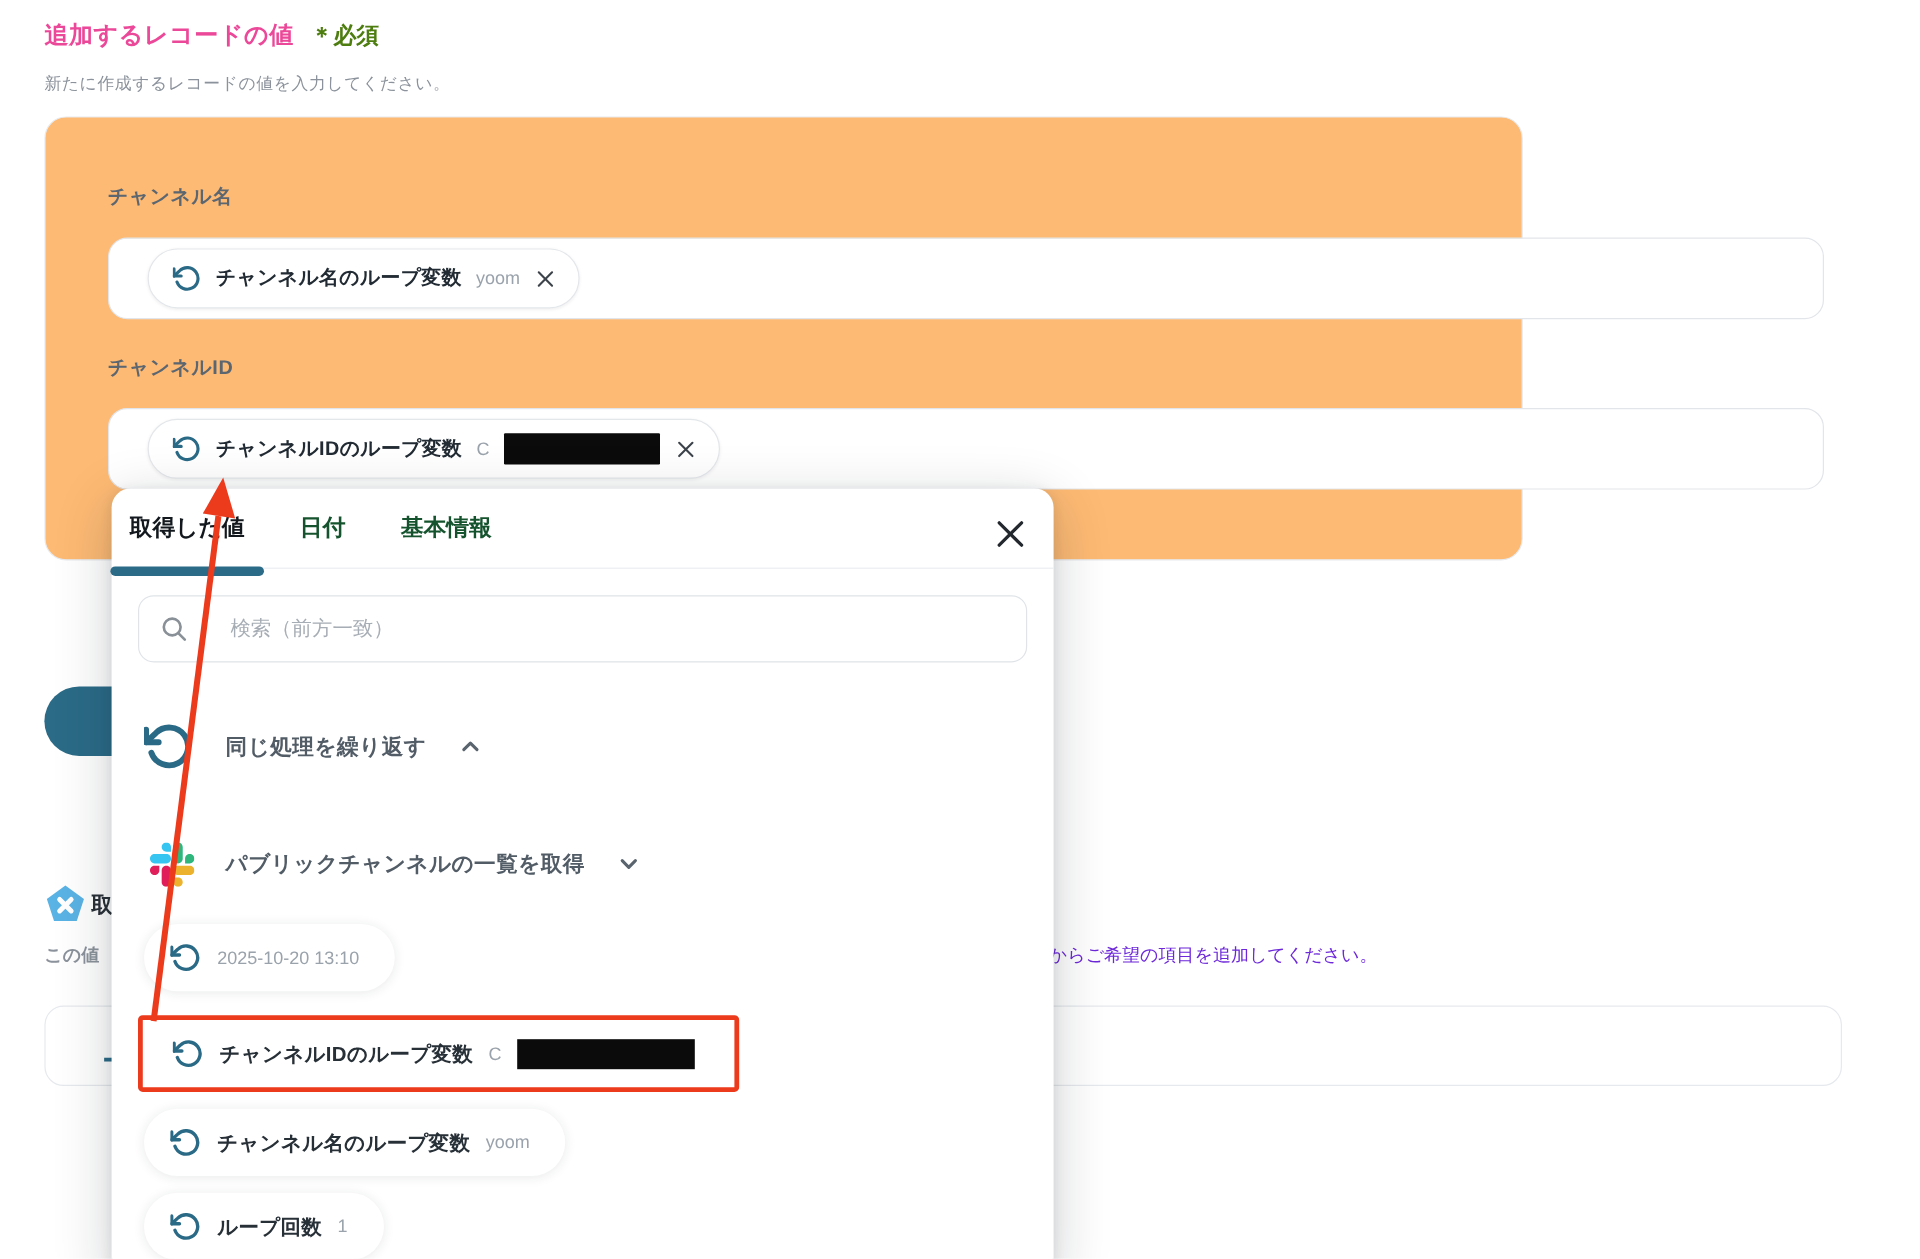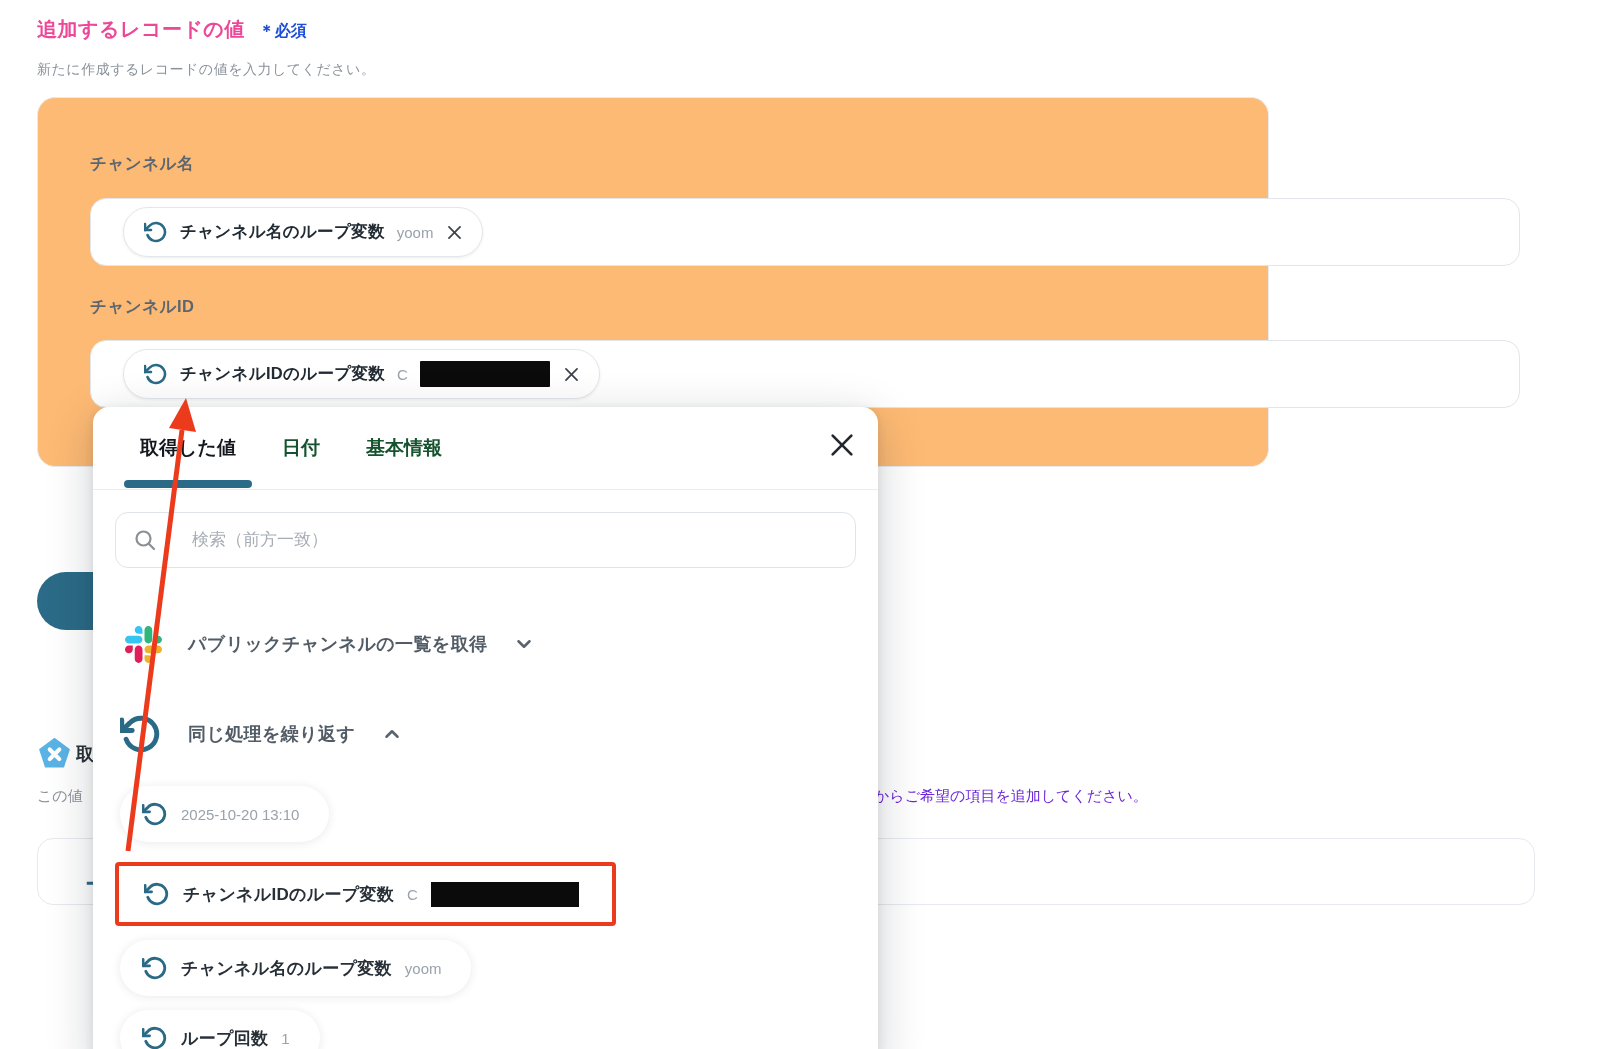--- a/index.html
+++ b/index.html
@@ -3,21 +3,21 @@
 <meta charset="utf-8">
 <style>
   * { margin:0; padding:0; box-sizing:border-box; }
   html,body { width:1600px; height:1049px; overflow:hidden; background:#ffffff;
     font-family:"Liberation Sans","DejaVu Sans",sans-serif; }
   .page { position:relative; width:1600px; height:1049px; }
 
   
   .hdr { position:absolute; left:37px; top:16px; display:flex; align-items:baseline; gap:14px; }
   .hdr h1 { font-size:20px; font-weight:700; color:#ec4899; letter-spacing:.5px; }
-  .req { font-size:16px; font-weight:600; color:#1d4ed8; }
+  .req { font-size:19px; font-weight:600; color:#4d7c0f; }
   .subtitle { position:absolute; left:37px; top:61px; font-size:14px; color:#8b929b; letter-spacing:.5px; }
 
   
   .panel { position:absolute; left:37px; top:97px; width:1232px; height:370px;
     background:#fdba74; border:1px solid #e8eaee; border-radius:18px; }
   .f-label { position:absolute; left:52px; font-size:16.5px; font-weight:600; color:#5c6670; letter-spacing:.5px; }
   .f-label.l1 { top:55px; } .f-label.l2 { top:198px; }
   .input-box { position:absolute; left:52px; width:1430px; height:68px; background:#ffffff;
     border:1px solid #e2e5e9; border-radius:16px; display:flex; align-items:center; padding-left:32px; }
   .input-box.i1 { top:100px; } .input-box.i2 { top:242px; }
@@ -28,31 +28,31 @@
   .chip .val { font-size:15px; color:#9aa2ab; white-space:nowrap; }
   .redact { display:inline-block; width:130px; height:26px; background:#0b0b0b; border-radius:1px; }
   .icon-loop { width:24px; height:24px; color:#2a6a86; flex:0 0 auto; }
   .chip-x { width:19px; height:19px; color:#3c434a; cursor:pointer; flex:0 0 auto; }
 
   
   .teal-btn { position:absolute; left:37px; top:572px; width:120px; height:58px;
     background:#2b6b87; border-radius:29px; z-index:10; }
   .pentagon { position:absolute; left:37px; top:735px; width:35px; height:36px; z-index:10; }
   .partial-heading { position:absolute; left:76px; top:742px; font-size:18px; font-weight:700; color:#2a3138; z-index:10; white-space:nowrap; }
-  .sent-l { position:absolute; left:37px; top:787px; font-size:15px; color:#8b929b; z-index:10; white-space:nowrap; }
+  .sent-l { position:absolute; left:37px; top:787px; font-size:15px; color:#8b929b; z-index:10; white-space:nowrap;font-weight:bold; }
   .sent-r { position:absolute; left:874px; top:787px; font-size:15px; color:#6d28d9; z-index:10; white-space:nowrap; }
   .bottom-box { position:absolute; left:37px; top:838px; width:1498px; height:67px; background:#fff;
     border:1px solid #e6e9ed; border-radius:16px; z-index:5; }
   .plus-glyph { position:absolute; left:80px; top:862px; font-size:30px; font-weight:600; color:#2b6b87; z-index:6; }
 
   
   .modal { position:absolute; left:93px; top:407px; width:785px; height:660px; background:#ffffff;
     border-radius:16px; box-shadow:0 12px 48px rgba(15,25,35,.20), 0 2px 10px rgba(15,25,35,.10); z-index:40; }
-  .tabbar { position:relative; height:83px; display:flex; align-items:center; gap:46px;
-    padding-left:47px; border-bottom:1px solid #ecedf0; }
+  .tabbar { position:relative; height:67px; display:flex; align-items:center; gap:46px;
+    padding-left:15px; border-bottom:1px solid #ecedf0; }
   .tab { position:relative; font-size:19px; font-weight:700; color:#14532d; cursor:pointer; white-space:nowrap; }
   .tab.active { font-weight:700; color:#12181d; }
   .tab.active .under { position:absolute; left:-16px; right:-16px; bottom:-27px; height:8px;
     background:#2b6b87; border-radius:4px; }
   .modal-close { position:absolute; right:22px; top:24px; width:28px; height:28px; color:#22282e; cursor:pointer; }
 
   .modal-body { padding:0 22px; }
   .search { margin-top:22px; position:relative; }
   .search input { width:100%; height:56px; border:1px solid #e0e4e8; border-radius:13px;
     padding:0 20px 0 76px; font-size:17px; color:#b91c1c; outline:none;
@@ -161,44 +161,44 @@
 
     <div class="modal-body">
       <div class="search">
         <svg class="mag" viewBox="0 0 24 24" fill="none" stroke="currentColor" stroke-width="2.2" stroke-linecap="round">
             <circle cx="10.5" cy="10.5" r="7"></circle>
             <line x1="15.8" y1="15.8" x2="21" y2="21"></line>
           </svg>
         <input type="text" placeholder="検索（前方一致）" style="">
       </div>
 
+      <div class="group-row loop">
+        <svg class="loop-big" viewBox="0 0 24 24" fill="none" stroke="currentColor" stroke-width="2.8" stroke-linecap="round" stroke-linejoin="round">
+            <polyline points="1 4 1 10 7 10"></polyline>
+            <path d="M3.51 15a9 9 0 1 0 2.13-9.36L1 10"></path>
+          </svg>
+        <span class="glabel">同じ処理を繰り返す</span>
+        <svg class="chev" viewBox="0 0 24 24" fill="none" stroke="currentColor" stroke-width="2.8" stroke-linecap="round" stroke-linejoin="round">
+            <polyline points="6 15 12 9 18 15"></polyline>
+          </svg>
+      </div>
+
       <div class="group-row slack">
         <svg class="slack-logo" viewBox="0 0 122.8 122.8">
           <path d="M25.8 77.6c0 7.1-5.8 12.9-12.9 12.9S0 84.7 0 77.6s5.8-12.9 12.9-12.9h12.9v12.9zm6.5 0c0-7.1 5.8-12.9 12.9-12.9s12.9 5.8 12.9 12.9v32.3c0 7.1-5.8 12.9-12.9 12.9s-12.9-5.8-12.9-12.9V77.6z" fill="#e01e5a"></path>
           <path d="M45.2 25.8c-7.1 0-12.9-5.8-12.9-12.9S38.1 0 45.2 0s12.9 5.8 12.9 12.9v12.9H45.2zm0 6.5c7.1 0 12.9 5.8 12.9 12.9s-5.8 12.9-12.9 12.9H12.9C5.8 58.1 0 52.3 0 45.2s5.8-12.9 12.9-12.9h32.3z" fill="#36c5f0"></path>
           <path d="M97 45.2c0-7.1 5.8-12.9 12.9-12.9s12.9 5.8 12.9 12.9-5.8 12.9-12.9 12.9H97V45.2zm-6.5 0c0 7.1-5.8 12.9-12.9 12.9s-12.9-5.8-12.9-12.9V12.9C64.7 5.8 70.5 0 77.6 0s12.9 5.8 12.9 12.9v32.3z" fill="#2eb67d"></path>
           <path d="M77.6 97c7.1 0 12.9 5.8 12.9 12.9s-5.8 12.9-12.9 12.9-12.9-5.8-12.9-12.9V97h12.9zm0-6.5c-7.1 0-12.9-5.8-12.9-12.9s5.8-12.9 12.9-12.9h32.3c7.1 0 12.9 5.8 12.9 12.9s-5.8 12.9-12.9 12.9H77.6z" fill="#ecb22e"></path>
         </svg>
         <span class="glabel">パブリックチャンネルの一覧を取得</span>
         <svg class="chev" viewBox="0 0 24 24" fill="none" stroke="currentColor" stroke-width="2.8" stroke-linecap="round" stroke-linejoin="round">
             <polyline points="6 9 12 15 18 9"></polyline>
           </svg>
       </div>
 
-      <div class="group-row loop">
-        <svg class="loop-big" viewBox="0 0 24 24" fill="none" stroke="currentColor" stroke-width="2.8" stroke-linecap="round" stroke-linejoin="round">
-            <polyline points="1 4 1 10 7 10"></polyline>
-            <path d="M3.51 15a9 9 0 1 0 2.13-9.36L1 10"></path>
-          </svg>
-        <span class="glabel">同じ処理を繰り返す</span>
-        <svg class="chev" viewBox="0 0 24 24" fill="none" stroke="currentColor" stroke-width="2.8" stroke-linecap="round" stroke-linejoin="round">
-            <polyline points="6 15 12 9 18 15"></polyline>
-          </svg>
-      </div>
-
       <div class="items">
 
         <div class="item">
           <svg class="i-loop" viewBox="0 0 24 24" fill="none" stroke="currentColor" stroke-width="2.6" stroke-linecap="round" stroke-linejoin="round">
               <polyline points="1 4 1 10 7 10"></polyline>
               <path d="M3.51 15a9 9 0 1 0 2.13-9.36L1 10"></path>
             </svg>
           <span class="i-val">2025-10-20 13:10</span>
         </div>
 

